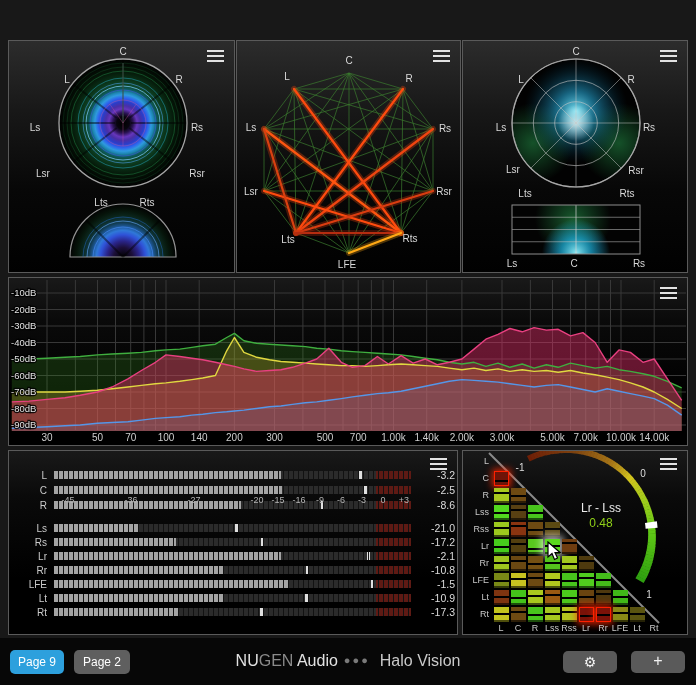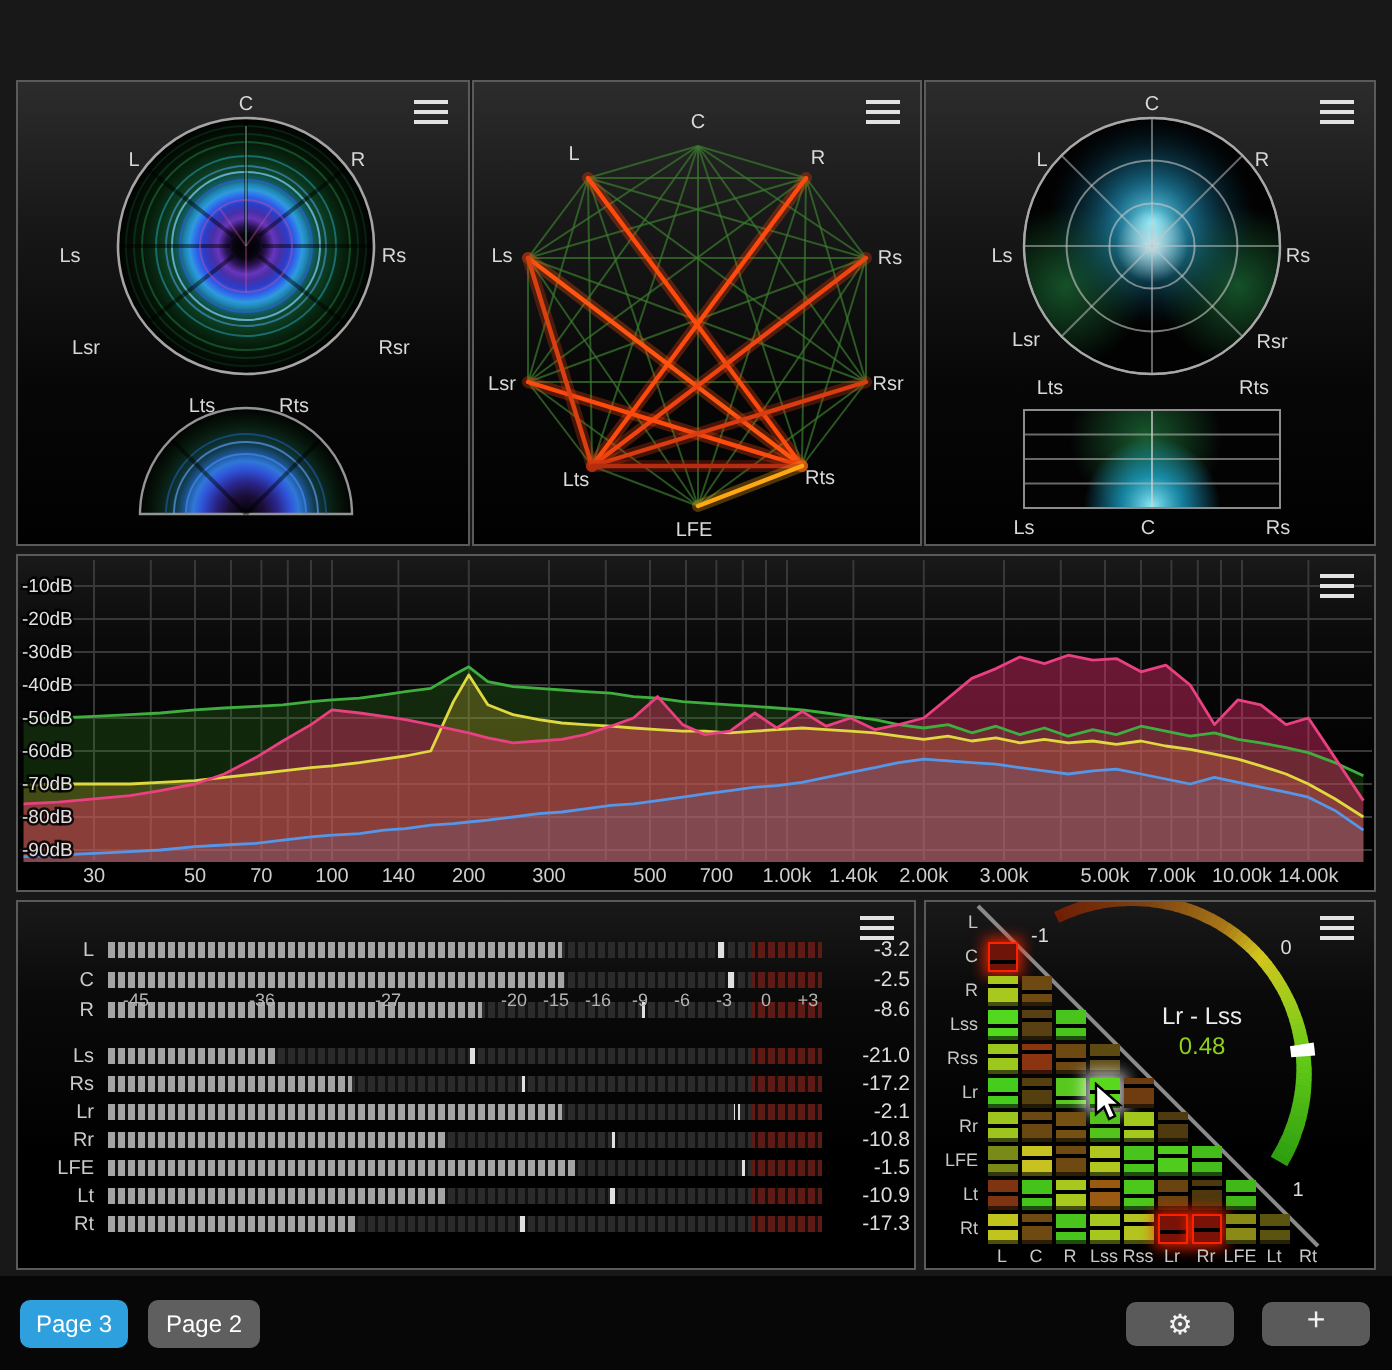--- a/index.html
+++ b/index.html
@@ -759,19 +759,22 @@
         </div>
       </div>
     <div class="menu-btn" style="top:7px;">
         <i></i>
         <i></i>
         <i></i>
       </div>
   </div>
 
   <div class="bottombar">
-    <div class="page-btn" id="page1" style="left: 10px; width: 54px; background: rgb(45, 160, 221);">Page 3</div>
+    <div class="page-btn" id="page1" style="left: 10px; width: 54px; background: rgb(45, 160, 221);">Page 9</div>
     <div class="page-btn" id="page2" style="left: 74px; width: 56px; background: rgb(95, 95, 95);">Page 2</div>
+    <div class="brand">
+      <span>NU</span><span class="dim">GEN</span><span> Audio</span><span class="dots">●●●</span><span class="halo">Halo Vision</span>
+    </div>
     <div class="act-btn" style="left:563px;width:54px;font-size:14px;line-height:22px;"><span>⚙</span></div>
     <div class="act-btn" style="left:631px;width:54px;font-size:16px;line-height:20px;">+</div>
   </div>
 
 </div>
 
 </body></html>

